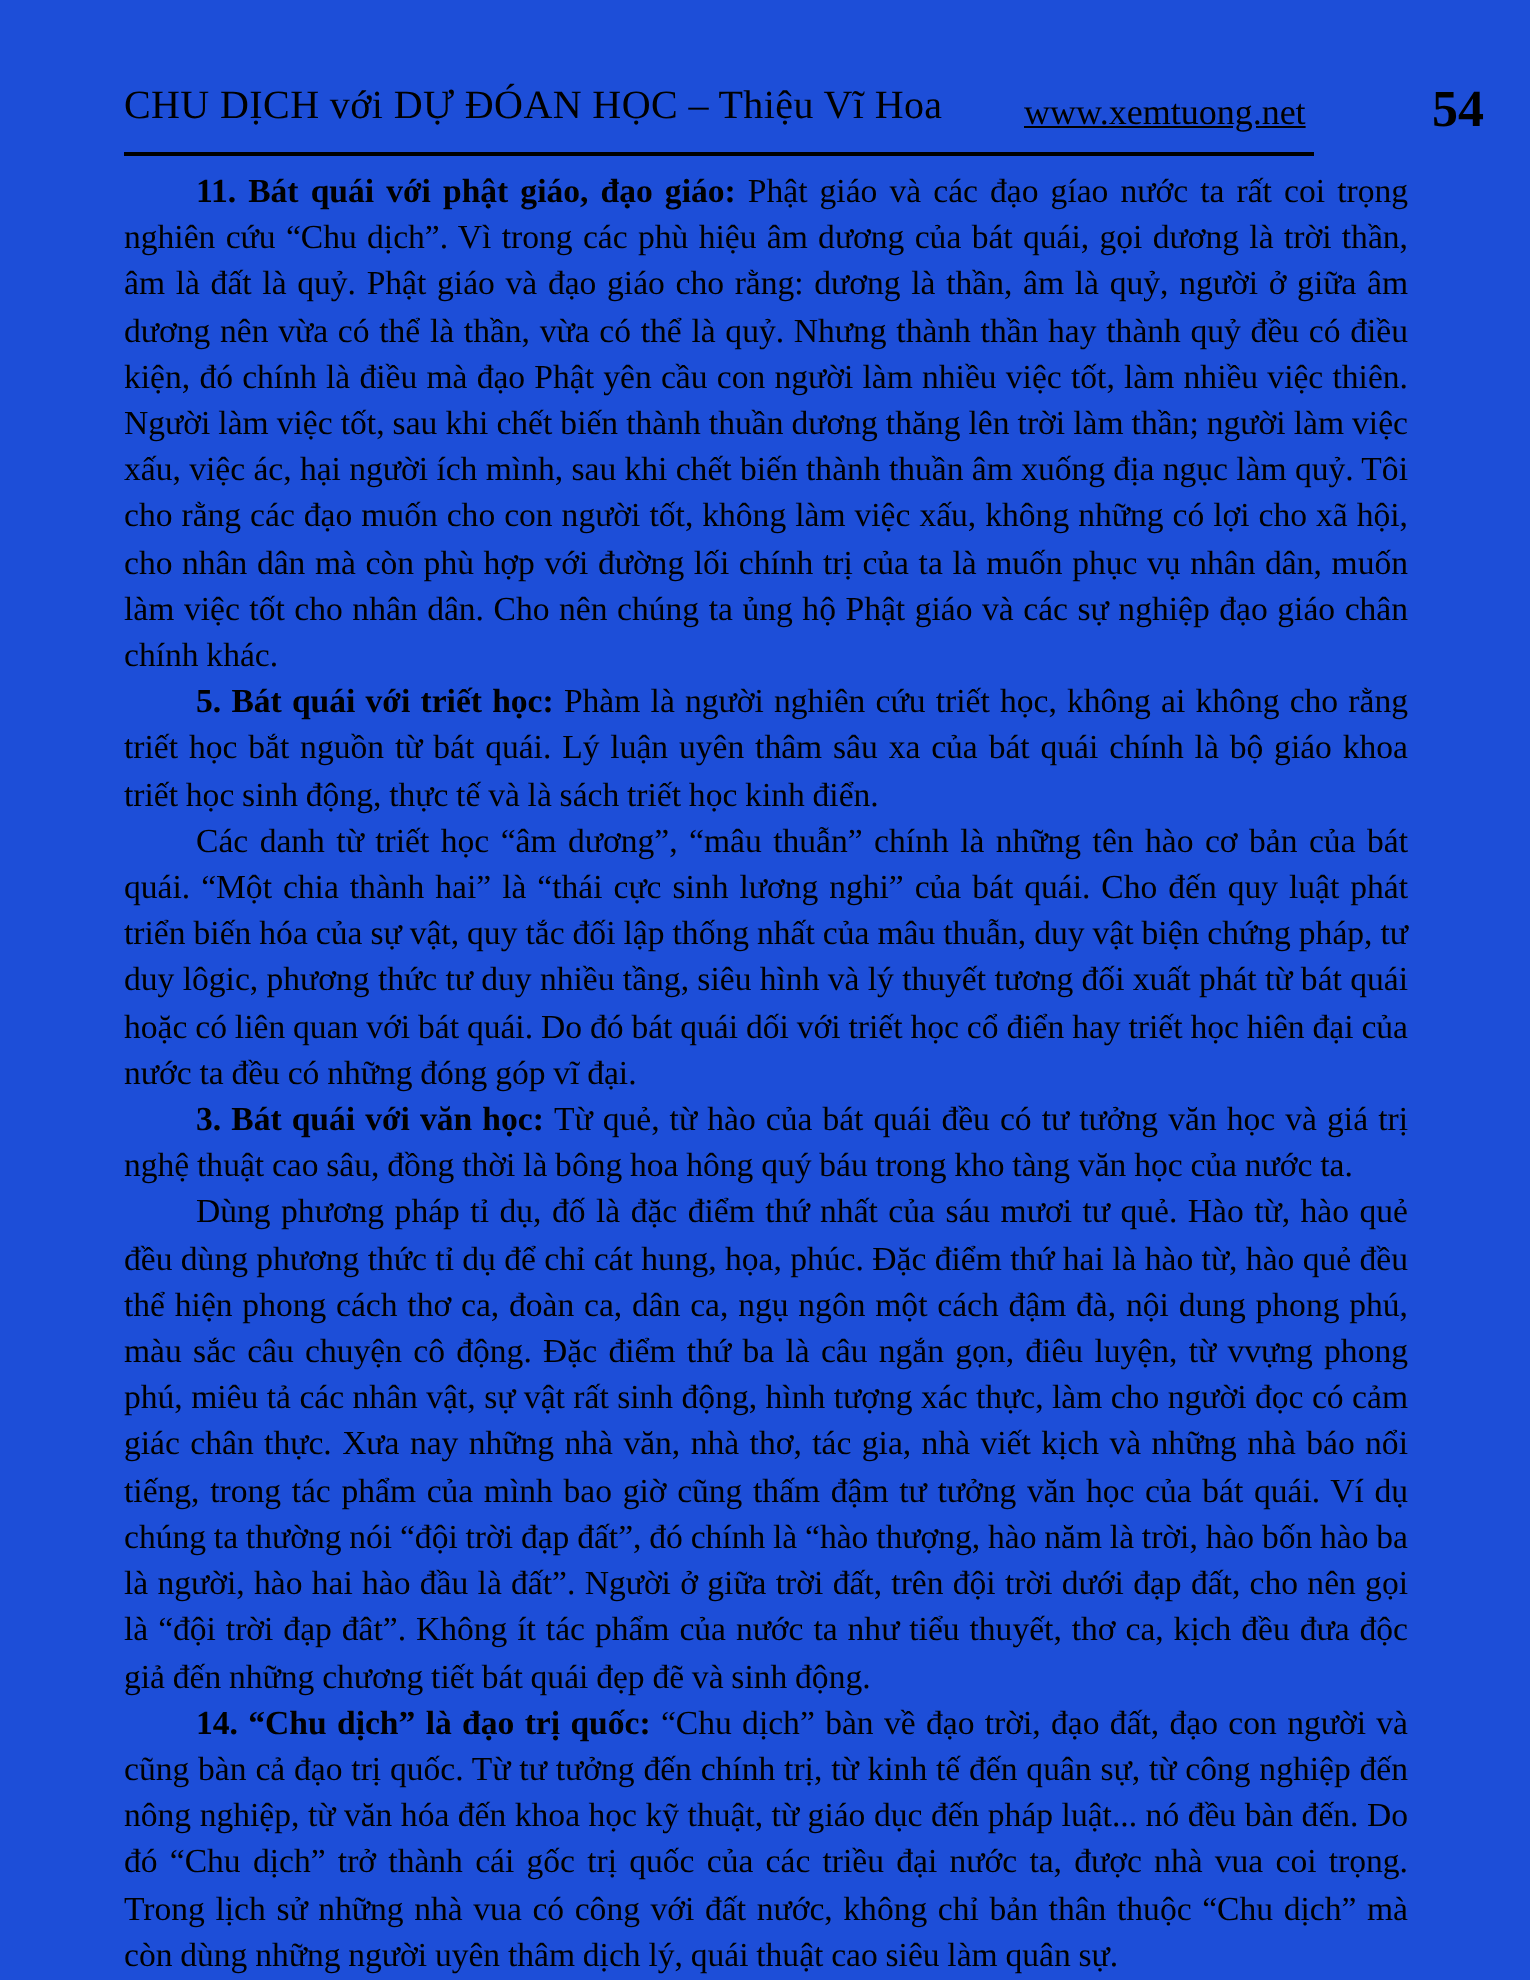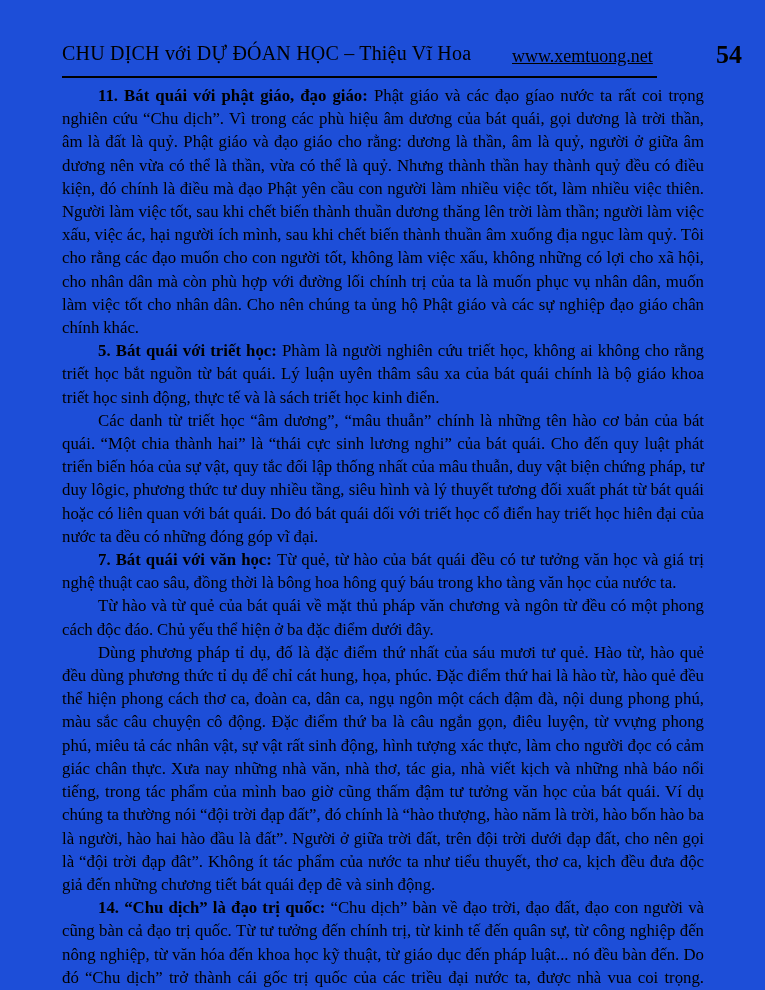--- a/index.html
+++ b/index.html
@@ -81,20 +81,19 @@
   <a class="header-website" href="#">www.xemtuong.net</a>
 
   <div class="header-page-number">54</div>
 
   <div class="header-rule"></div>
 
   <div class="content">
     <p><span class="lead">11. Bát quái với phật giáo, đạo giáo: </span><span>Phật giáo và các đạo gíao nước ta rất coi trọng nghiên cứu “Chu dịch”. Vì trong các phù hiệu âm dương của bát quái, gọi dương là trời thần, âm là đất là quỷ. Phật giáo và đạo giáo cho rằng: dương là thần, âm là quỷ, người ở giữa âm dương  nên vừa có thể là thần, vừa có thể là quỷ. Nhưng thành thần hay thành quỷ đều có điều kiện, đó chính là điều mà đạo Phật yên cầu con người làm nhiều việc tốt, làm nhiều việc thiên. Người làm việc tốt, sau khi chết biến thành thuần dương thăng lên trời làm thần; người làm việc xấu, việc ác, hại người ích mình, sau khi chết biến thành thuần âm xuống địa ngục làm quỷ. Tôi cho rằng các đạo muốn cho con người tốt, không làm việc xấu, không những có lợi cho xã hội, cho nhân dân mà còn phù hợp với đường lối chính trị của ta là muốn phục vụ nhân dân, muốn làm việc tốt cho nhân dân. Cho nên chúng ta ủng hộ Phật giáo và các sự nghiệp đạo giáo chân chính khác.</span></p>
     <p><span class="lead">5. Bát quái với triết học: </span><span> Phàm là người nghiên cứu triết học, không ai không cho rằng triết học bắt nguồn từ bát quái. Lý luận uyên thâm sâu xa của bát quái chính là bộ giáo khoa triết học sinh động, thực tế và là sách triết học kinh điển.</span></p>
     <p><span class="lead"></span><span>Các danh từ triết học “âm dương”, “mâu thuẫn” chính là những tên hào cơ bản của bát quái. “Một chia thành hai” là “thái cực sinh lương nghi” của bát quái. Cho đến quy luật phát triển biến hóa của sự vật, quy tắc đối lập thống nhất của mâu thuẫn, duy vật biện chứng pháp, tư duy lôgic, phương thức tư duy nhiều tầng, siêu hình và lý thuyết tương đối xuất phát từ bát quái hoặc có liên quan với bát quái. Do đó bát quái dối với triết học cổ điển hay triết học hiên đại của nước ta đều có những đóng góp vĩ đại.</span></p>
-    <p><span class="lead">7. Bát quái với văn học: </span><span>Từ quẻ, từ hào của bát quái đều có tư tưởng văn học và giá trị nghệ thuật cao sâu, đồng thời là bông hoa hông quý báu trong kho tàng văn học của nước ta.</span></p>
-    <p><span class="lead"></span><span>Từ hào và từ quẻ của bát quái về mặt thủ pháp văn chương  và ngôn từ đều có một phong cách độc đáo. Chủ yếu thể hiện ở ba đặc điểm dưới đây.</span></p>
+    <p><span class="lead">3. Bát quái với văn học: </span><span>Từ quẻ, từ hào của bát quái đều có tư tưởng văn học và giá trị nghệ thuật cao sâu, đồng thời là bông hoa hông quý báu trong kho tàng văn học của nước ta.</span></p>
     <p><span class="lead"></span><span>Dùng phương pháp tỉ dụ, đố là đặc điểm thứ nhất của sáu mươi tư quẻ. Hào từ, hào quẻ đều dùng phương thức tỉ dụ để chỉ cát hung, họa, phúc. Đặc điểm thứ hai là hào từ, hào quẻ đều thể hiện phong cách thơ ca, đoàn ca, dân ca, ngụ ngôn một cách đậm đà, nội dung phong phú, màu sắc câu chuyện cô động. Đặc điểm thứ ba là câu ngắn gọn, điêu luyện, từ vvựng phong phú, miêu tả các nhân vật, sự vật rất sinh động, hình tượng xác thực, làm cho người đọc có cảm giác chân thực. Xưa nay những nhà văn, nhà thơ, tác gia, nhà viết kịch và những nhà báo nổi tiếng, trong tác phẩm của mình bao giờ cũng thấm đậm tư tưởng văn học của bát quái. Ví dụ chúng ta thường nói “đội trời đạp đất”, đó chính là “hào thượng, hào năm là trời, hào bốn hào ba là người, hào hai hào đầu là đất”. Người ở giữa trời đất, trên đội trời dưới đạp đất, cho nên gọi là “đội trời đạp đât”. Không ít tác phẩm của nước ta như tiểu thuyết, thơ ca, kịch đều đưa độc giả đến những chương tiết bát quái đẹp đẽ và sinh động.</span></p>
     <p><span class="lead">14. “Chu dịch” là đạo trị quốc: </span><span>“Chu dịch” bàn về đạo trời, đạo đất, đạo con người và cũng bàn cả đạo trị quốc. Từ tư tưởng đến chính trị, từ kinh tế đến quân sự, từ công nghiệp đến nông nghiệp, từ văn hóa đến khoa học kỹ thuật, từ giáo dục đến pháp luật... nó đều bàn đến. Do đó “Chu dịch” trở thành cái gốc trị quốc của các triều đại nước ta, được nhà vua coi trọng. Trong lịch sử những nhà vua có công với đất nước, không chỉ bản thân thuộc “Chu dịch” mà còn dùng những người uyên thâm dịch lý, quái thuật cao siêu làm quân sự.</span></p>
 
   </div>
 
 </div>
 
 </body></html>

